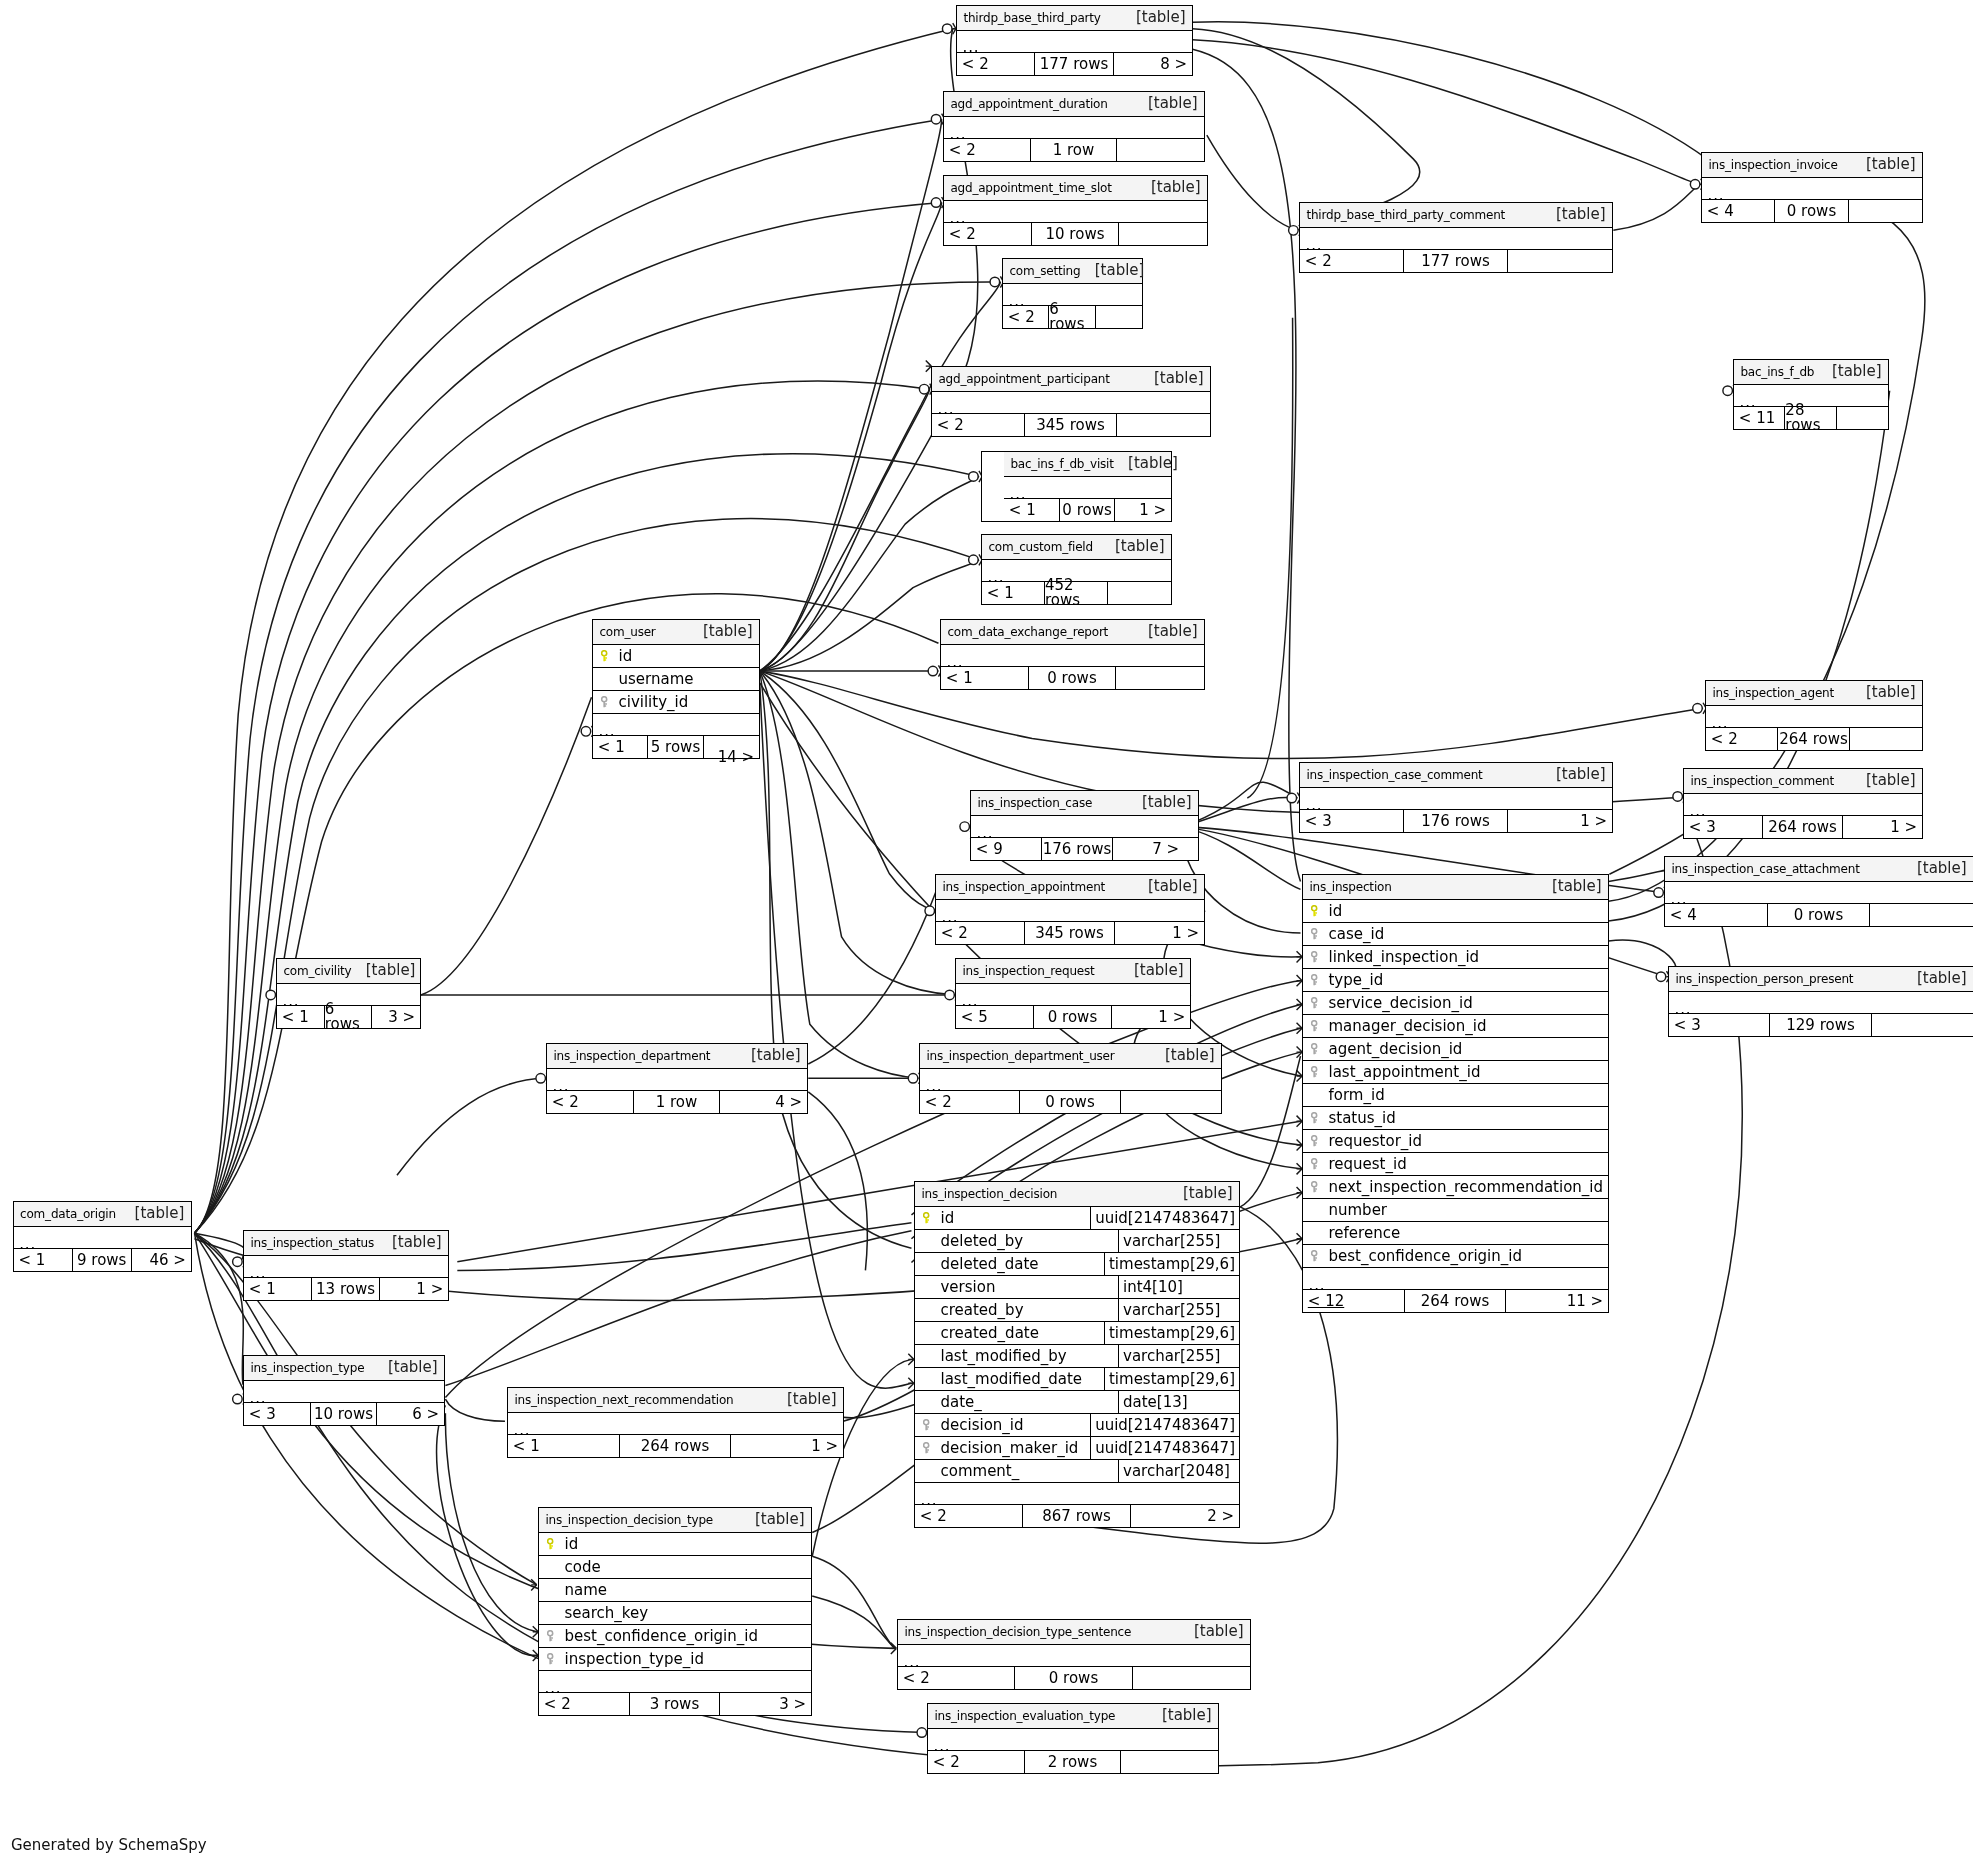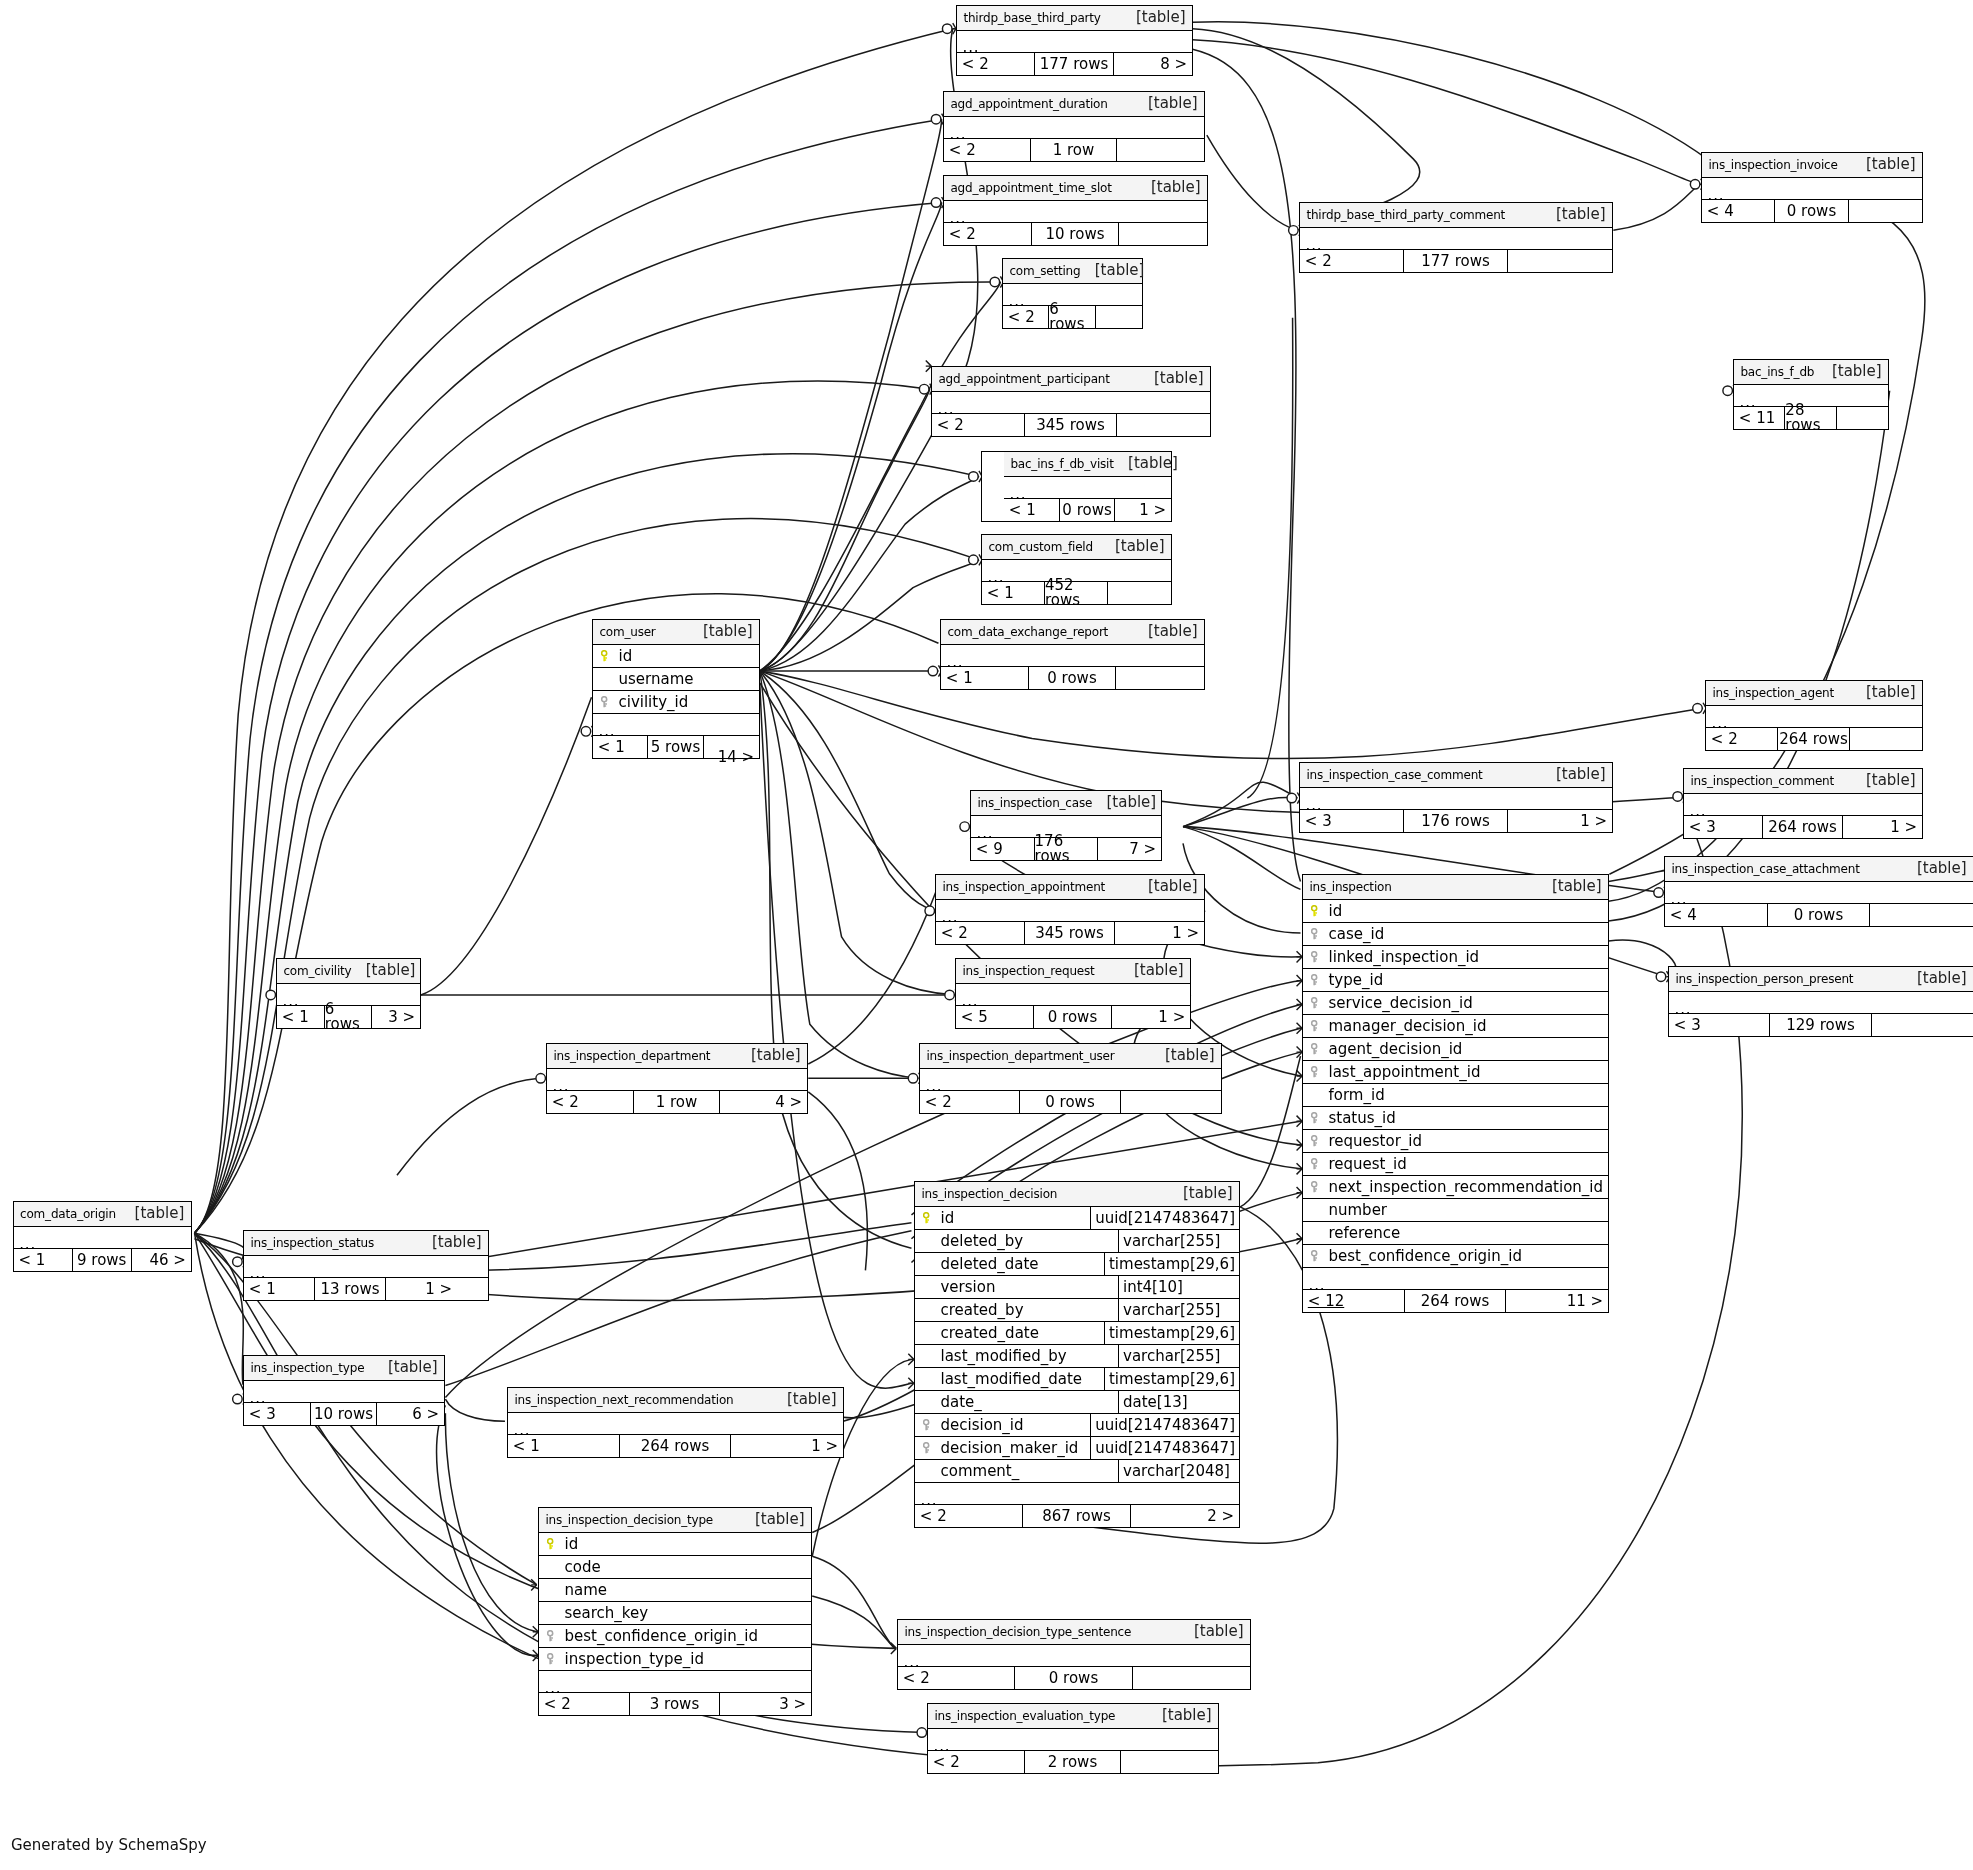--- a/index.html
+++ b/index.html
@@ -600,21 +600,21 @@
       </div>
       <div class="ellip">
         <span>...</span>
       </div>
       <div class="footer-row">
         <div class="fr-left" style="width: 80px;">&lt; 3</div>
         <div class="fr-mid" style="width: 80px;">264 rows</div>
         <div class="fr-right" style="width: 80px;">1 &gt;</div>
       </div>
     </div>
-    <div class="tbl" style="left: 970px; top: 790px; width: 192px;">
+    <div class="tbl" style="left: 970px; top: 790px; width: 229px;">
       <div class="tbl-head">
         <span class="tbl-name">ins_inspection_case</span>
         <span class="tbl-tag">[table]</span>
       </div>
       <div class="ellip">
         <span>...</span>
       </div>
       <div class="footer-row">
         <div class="fr-left" style="width: 71px;">&lt; 9</div>
         <div class="fr-mid" style="width: 71px;">176 rows</div>
@@ -869,21 +869,21 @@
       </div>
       <div class="ellip">
         <span>...</span>
       </div>
       <div class="footer-row">
         <div class="fr-left" style="width: 60px;">&lt; 1</div>
         <div class="fr-mid" style="width: 60px;">9 rows</div>
         <div class="fr-right" style="width: 60px;">46 &gt;</div>
       </div>
     </div>
-    <div class="tbl" style="left: 243px; top: 1230px; width: 246px;">
+    <div class="tbl" style="left: 243px; top: 1230px; width: 206px;">
       <div class="tbl-head">
         <span class="tbl-name">ins_inspection_status</span>
         <span class="tbl-tag">[table]</span>
       </div>
       <div class="ellip">
         <span>...</span>
       </div>
       <div class="footer-row">
         <div class="fr-left" style="width: 71px;">&lt; 1</div>
         <div class="fr-mid" style="width: 71px;">13 rows</div>

